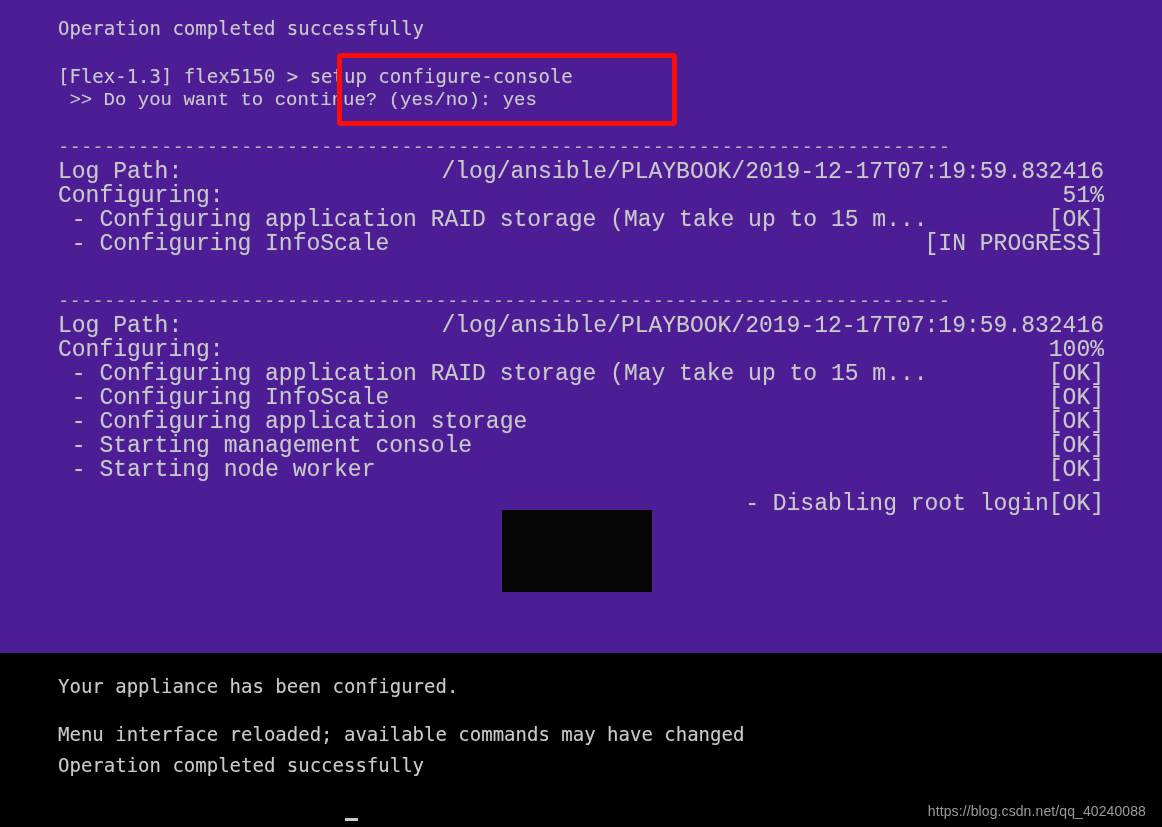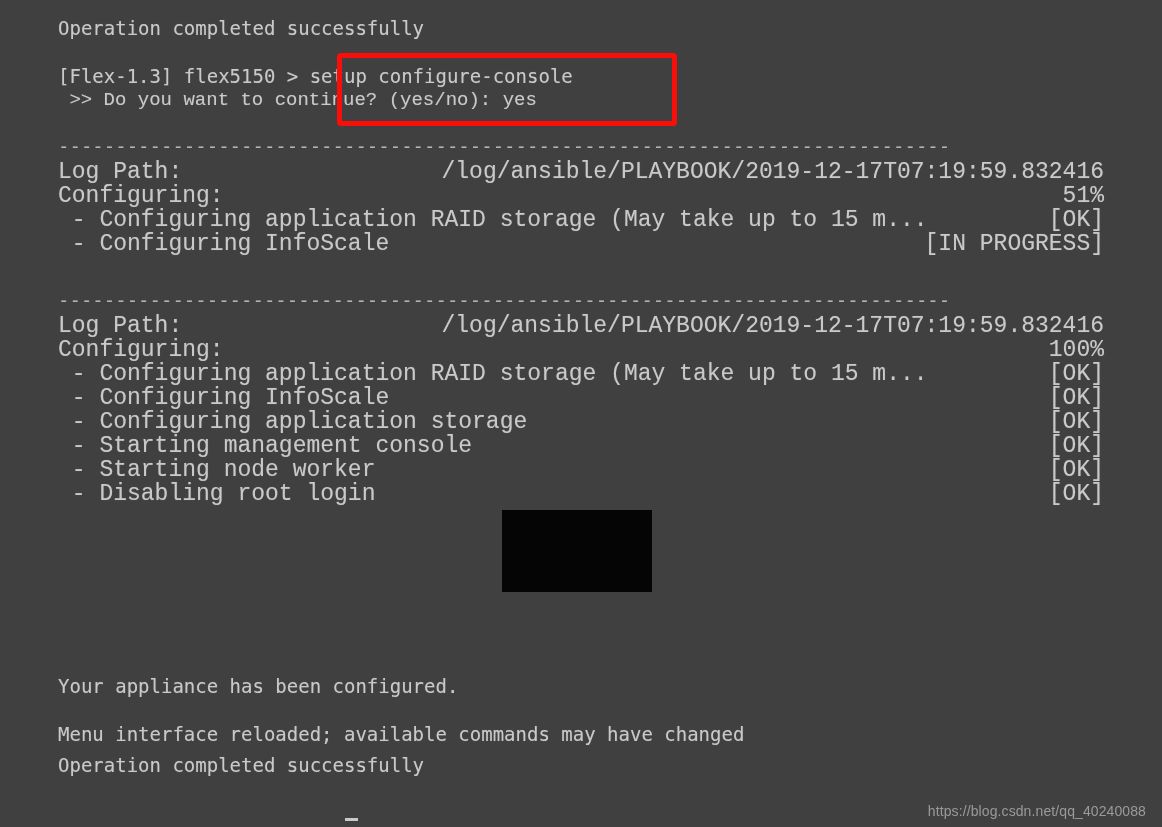--- a/index.html
+++ b/index.html
@@ -9,22 +9,22 @@
   }
   body {
     width: 1162px;
     height: 827px;
     overflow: hidden;
     font-family: "DejaVu Sans Mono", "Liberation Mono", monospace;
   }
   #terminal {
     position: relative;
     width: 1162px;
-    height: 827px;
-    background: #404040;
+    height: 653px;
+    background: #4c1d95;
     color: #c9c9c9;
     font-family: "DejaVu Sans Mono", "Liberation Mono", monospace;
     font-size: 19px;
     line-height: 24px;
     letter-spacing: 0px;
   }
   .line {
     position: absolute;
     left: 58px;
     white-space: pre;
@@ -152,21 +152,21 @@
     <span class="val">[OK]</span>
   </div>
   <div class="row" style="top:434px;">
     <span class="lbl"> - Starting management console</span>
     <span class="val">[OK]</span>
   </div>
   <div class="row" style="top:458px;">
     <span class="lbl"> - Starting node worker</span>
     <span class="val">[OK]</span>
   </div>
-  <div class="row" style="top:482px;">
+  <div class="row" style="top:492px;justify-content:flex-end;">
     <span class="lbl"> - Disabling root login</span>
     <span class="val">[OK]</span>
   </div>
 
   <div id="artifact"></div>
 
   <div class="line" style="top:674px;">Your appliance has been configured.</div>
   <div class="line" style="top:706px;margin-top:16px;">Menu interface reloaded; available commands may have changed</div>
   <div class="line" style="top:753px;">Operation completed successfully</div>
 

